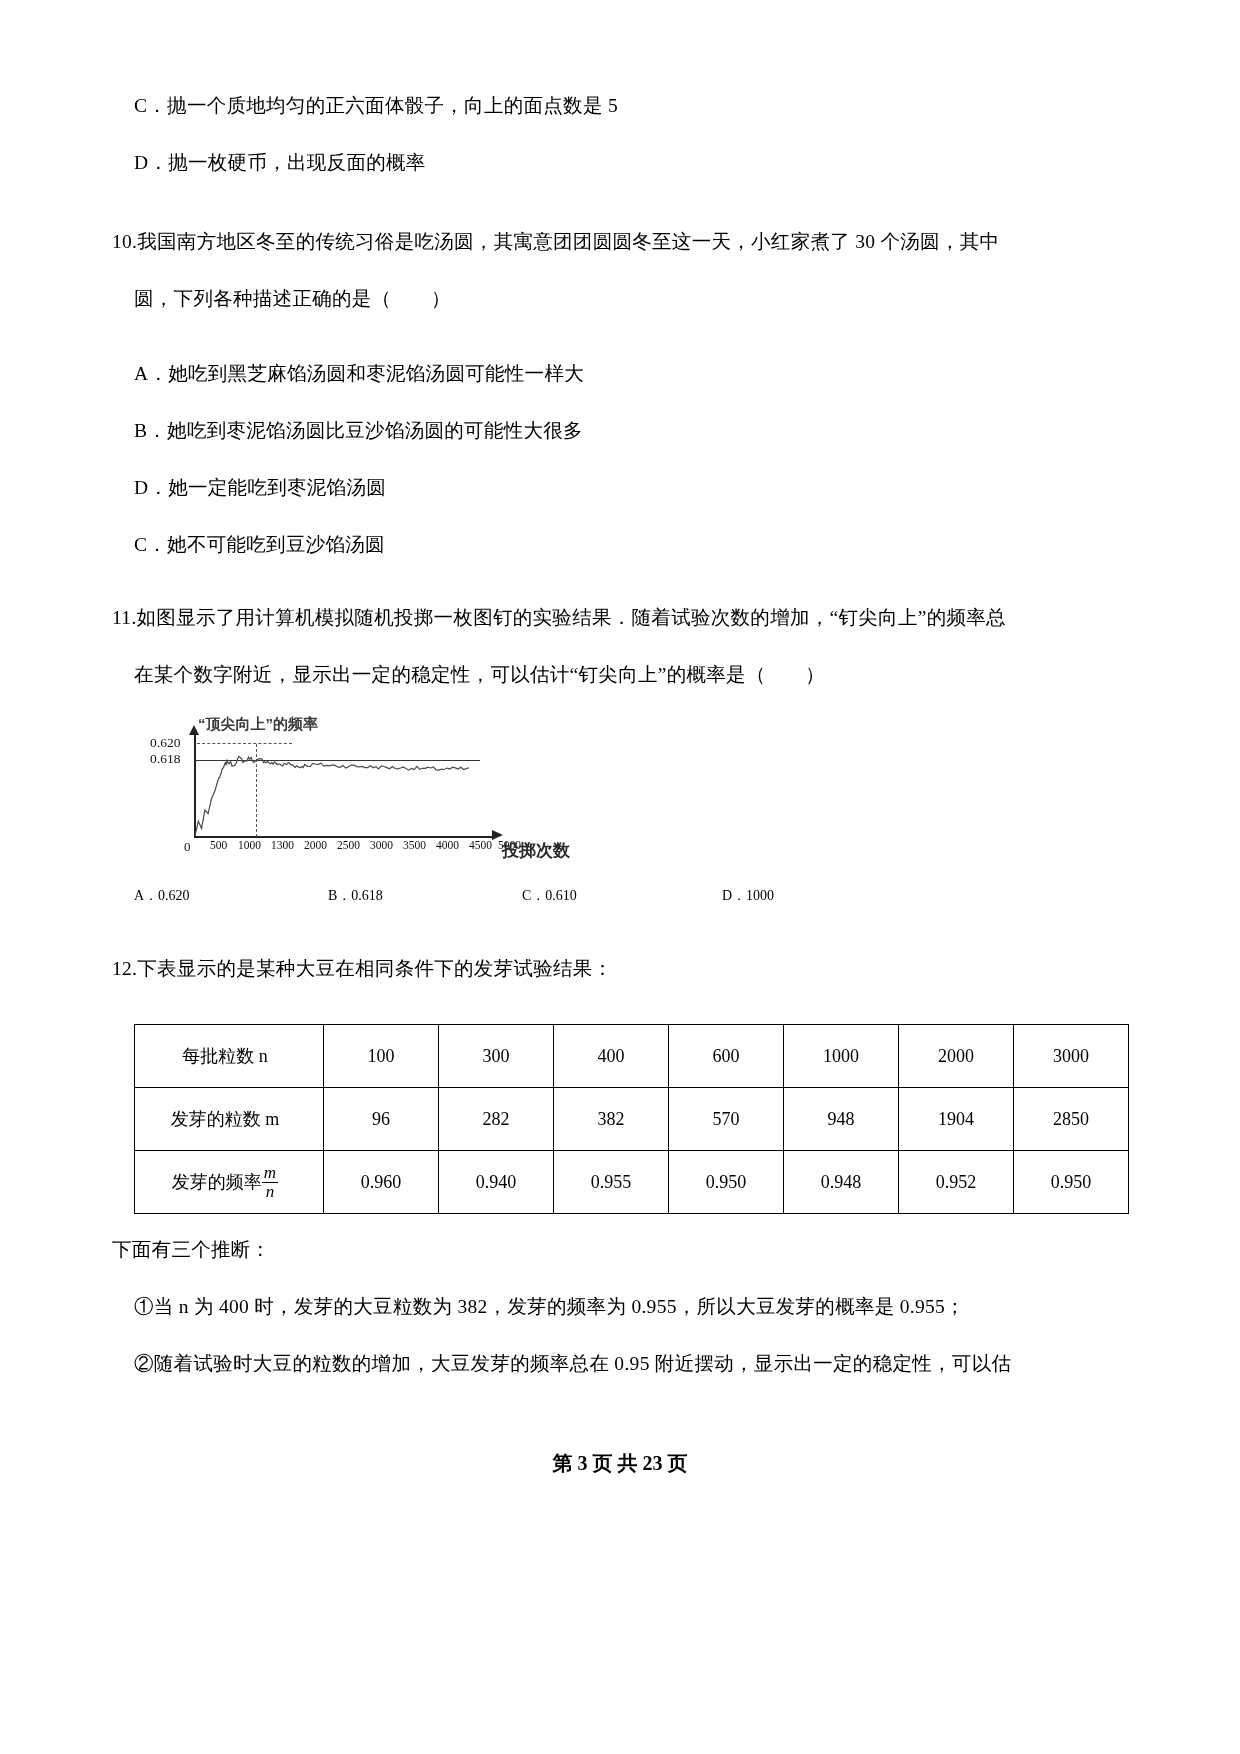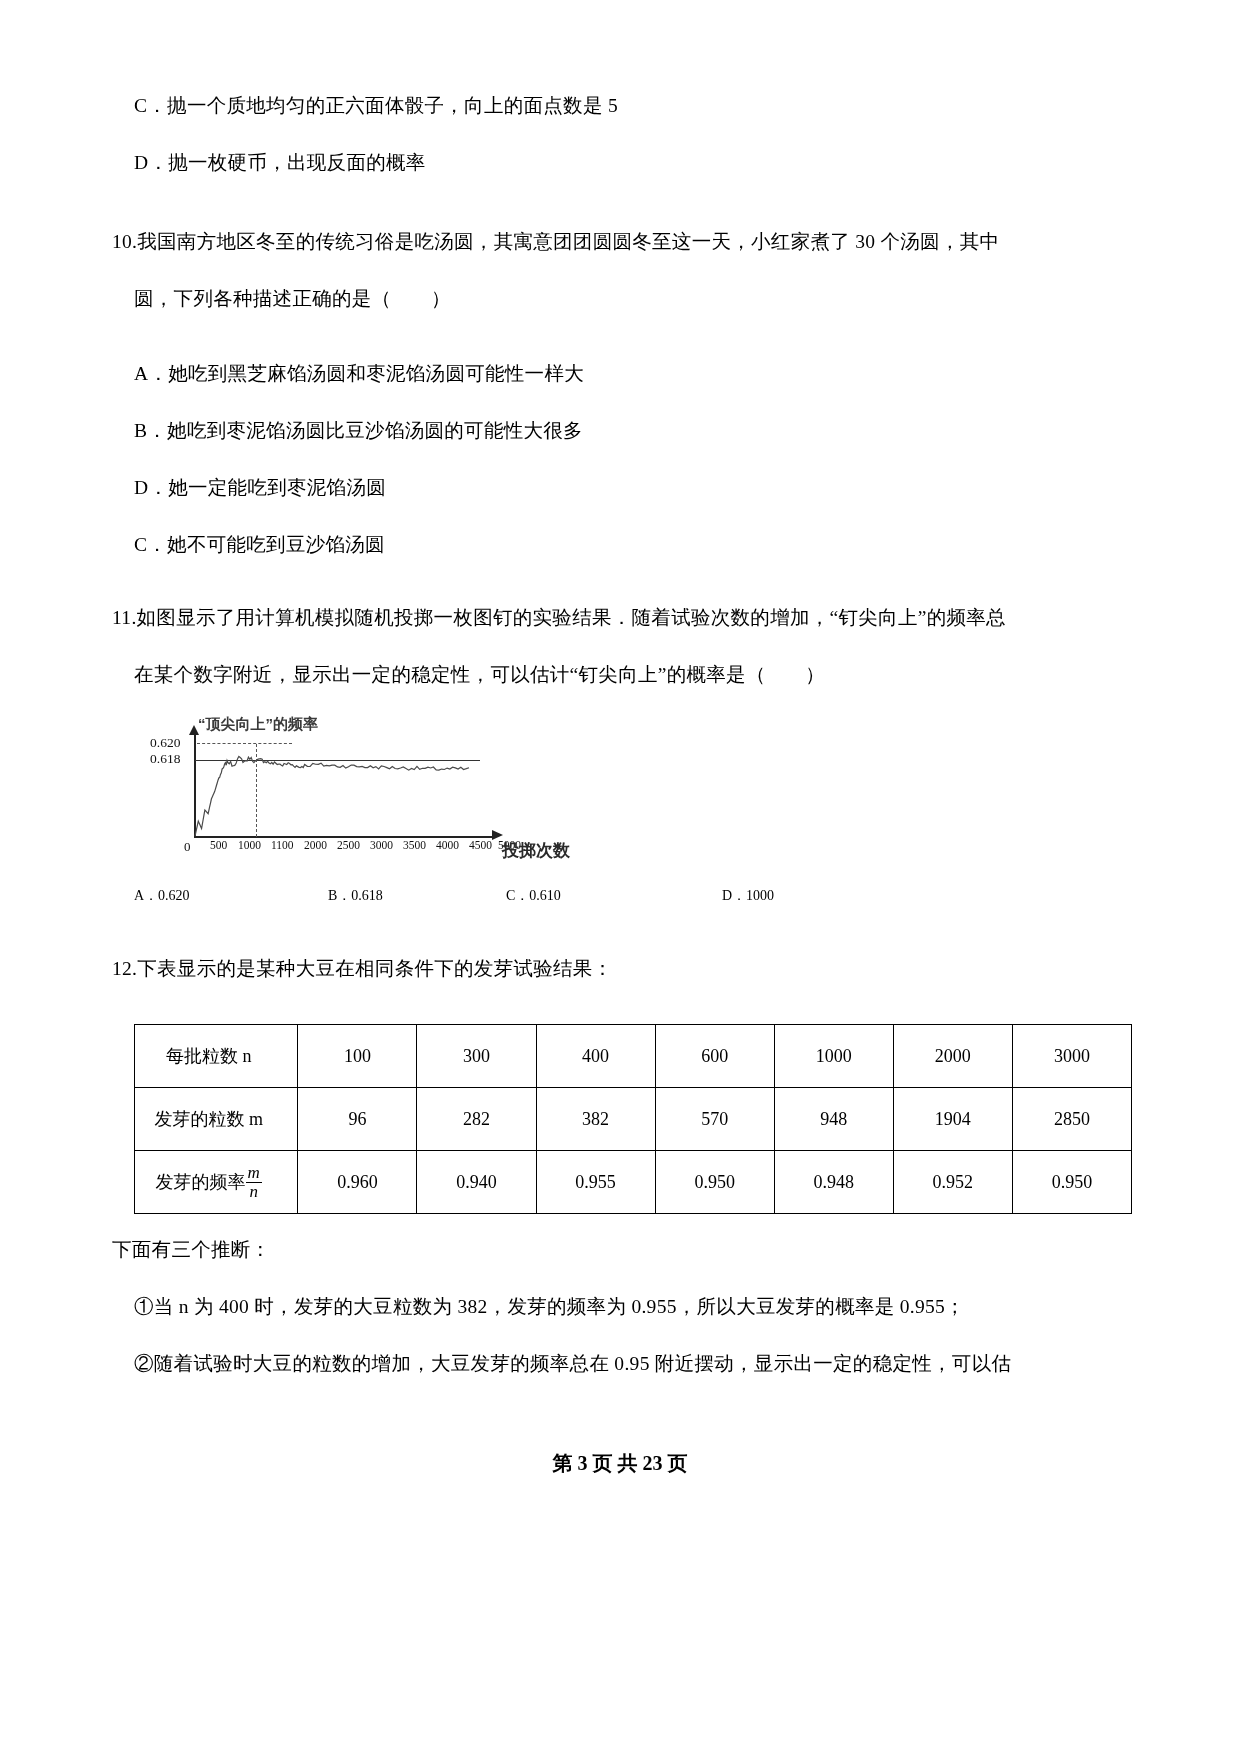--- a/index.html
+++ b/index.html
@@ -179,37 +179,37 @@
     height: 34px;
     margin-left: 22px;
     font-size: 14px;
   }
   .opt-row span {
     position: absolute;
     white-space: nowrap;
   }
   .oa { left: 0px; }
   .ob { left: 194px; }
-  .oc { left: 372px; text-align: center; }
+  .oc { left: 388px; text-align: center; }
   .od { left: 588px; }
 
   
   table.seed {
     border-collapse: collapse;
     margin-left: 22px;
     table-layout: fixed;
     font-size: 18px;
     font-family: "Liberation Serif", serif;
   }
   table.seed td {
     border: 1.6px solid #000;
     text-align: center;
     vertical-align: middle;
     height: 62px;
-    padding: 0 21px;
+    padding: 0 14px;
     margin-left: 32px;
   }
   table.seed td.hdr {
     width: 168px;
     text-align: center;
     padding-left: 6px;
   }
   table.seed td.cell {
     width: 86px;
   }
@@ -314,21 +314,21 @@
       <div class="dash-v"></div>
 
       <svg class="curve-svg" viewBox="0 0 470 152" preserveAspectRatio="none">
         <polyline id="freq-curve" fill="none" stroke="#4a4a4a" stroke-width="1.2" points="45.00,121.00 45.82,117.28 46.64,113.56 47.47,109.84 48.29,106.12 49.11,107.98 49.93,109.84 50.75,111.70 51.58,113.56 52.40,108.91 53.22,104.26 54.04,99.61 54.87,94.96 55.69,95.89 56.51,96.82 57.33,97.75 58.15,98.68 58.98,94.96 59.80,91.24 60.62,87.52 61.44,83.80 62.26,81.94 63.09,80.08 63.91,78.22 64.73,76.36 65.55,73.57 66.38,70.78 67.20,67.99 68.02,65.20 68.84,62.94 69.66,62.30 70.49,59.45 71.31,57.76 72.13,53.91 72.95,53.34 73.77,52.06 74.60,49.08 75.42,47.69 76.24,50.20 77.06,45.49 77.88,47.57 79.25,48.78 80.63,46.44 82.00,51.19 83.37,50.71 84.74,50.38 86.11,48.35 87.48,44.03 88.85,41.46 90.22,42.54 91.59,43.75 92.96,47.46 94.33,46.20 95.70,45.69 97.07,45.95 98.44,42.20 99.81,44.32 101.18,42.57 102.55,46.19 103.92,47.60 105.29,45.88 106.66,45.16 108.03,44.18 109.40,43.91 110.77,43.62 112.14,44.21 113.51,47.57 114.88,46.79 116.25,47.77 117.62,46.41 118.99,48.01 120.36,48.82 121.73,47.49 123.10,49.23 124.47,46.93 125.84,48.22 127.21,49.46 128.58,49.08 129.95,49.09 131.32,50.20 132.69,51.00 134.06,48.46 135.43,48.98 136.80,49.53 138.17,47.73 139.54,48.57 140.91,49.80 142.28,49.55 143.65,51.20 145.02,52.48 146.39,50.88 147.76,51.61 149.13,52.33 150.50,52.55 151.88,51.45 153.25,52.51 154.62,49.41 157.36,51.35 160.10,51.50 162.84,48.33 165.58,49.23 168.32,49.28 171.06,48.18 173.80,51.16 176.54,50.39 179.28,50.94 182.02,50.15 184.76,50.14 187.50,51.96 190.24,52.32 192.98,50.58 195.72,53.11 198.46,51.79 201.20,50.02 203.94,50.16 206.68,51.62 209.42,51.88 212.16,51.49 214.90,52.63 217.64,52.56 220.38,50.66 223.13,52.79 225.87,51.61 228.61,53.89 231.35,50.92 234.09,51.51 236.83,52.58 239.57,53.79 242.31,51.46 245.05,53.51 247.79,53.88 250.53,53.01 253.27,52.00 256.01,53.57 258.75,55.15 261.49,53.53 264.23,54.61 266.97,51.38 269.71,54.39 272.45,53.26 275.19,53.36 277.93,52.13 280.67,52.95 283.41,52.01 286.15,54.85 288.89,55.16 291.63,54.06 294.38,54.47 297.12,53.08 299.86,54.01 302.60,52.22 305.34,52.90 308.08,54.03 310.82,52.34 313.56,54.49 316.30,53.69 319.04,52.74"></polyline>
       </svg>
 
       <div class="origin-zero">0</div>
       <div class="x-ticks">
         <span class="x-tick-label" style="left:22px">500</span>
         <span class="x-tick-label" style="left:50px">1000</span>
-        <span class="x-tick-label" style="left:83px">1100</span>
+        <span class="x-tick-label" style="left:83px">1300</span>
         <span class="x-tick-label" style="left:116px">2000</span>
         <span class="x-tick-label" style="left:149px">2500</span>
         <span class="x-tick-label" style="left:182px">3000</span>
         <span class="x-tick-label" style="left:215px">3500</span>
         <span class="x-tick-label" style="left:248px">4000</span>
         <span class="x-tick-label" style="left:281px">4500</span>
         <span class="x-tick-label" style="left:310px">5000</span>
       </div>
       <div class="xlabel">投掷次数</div>
     </div>

